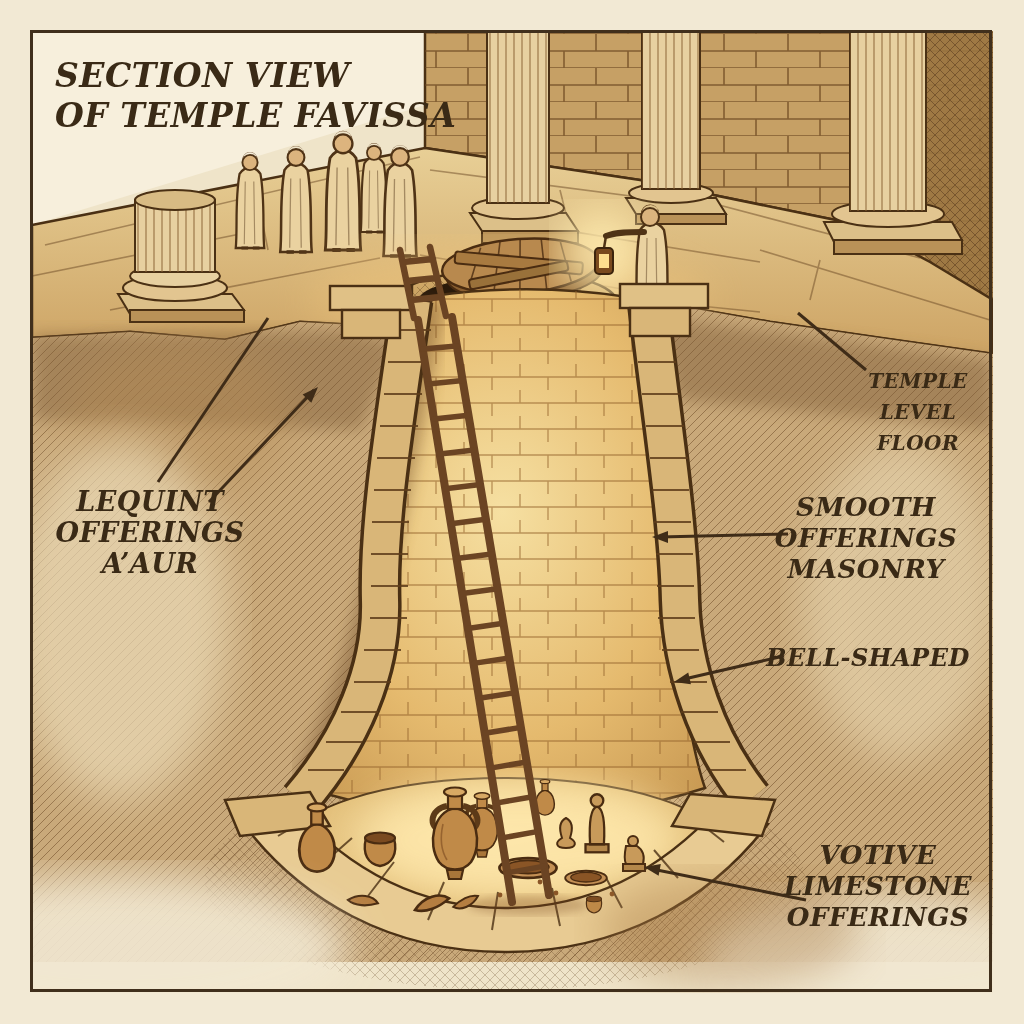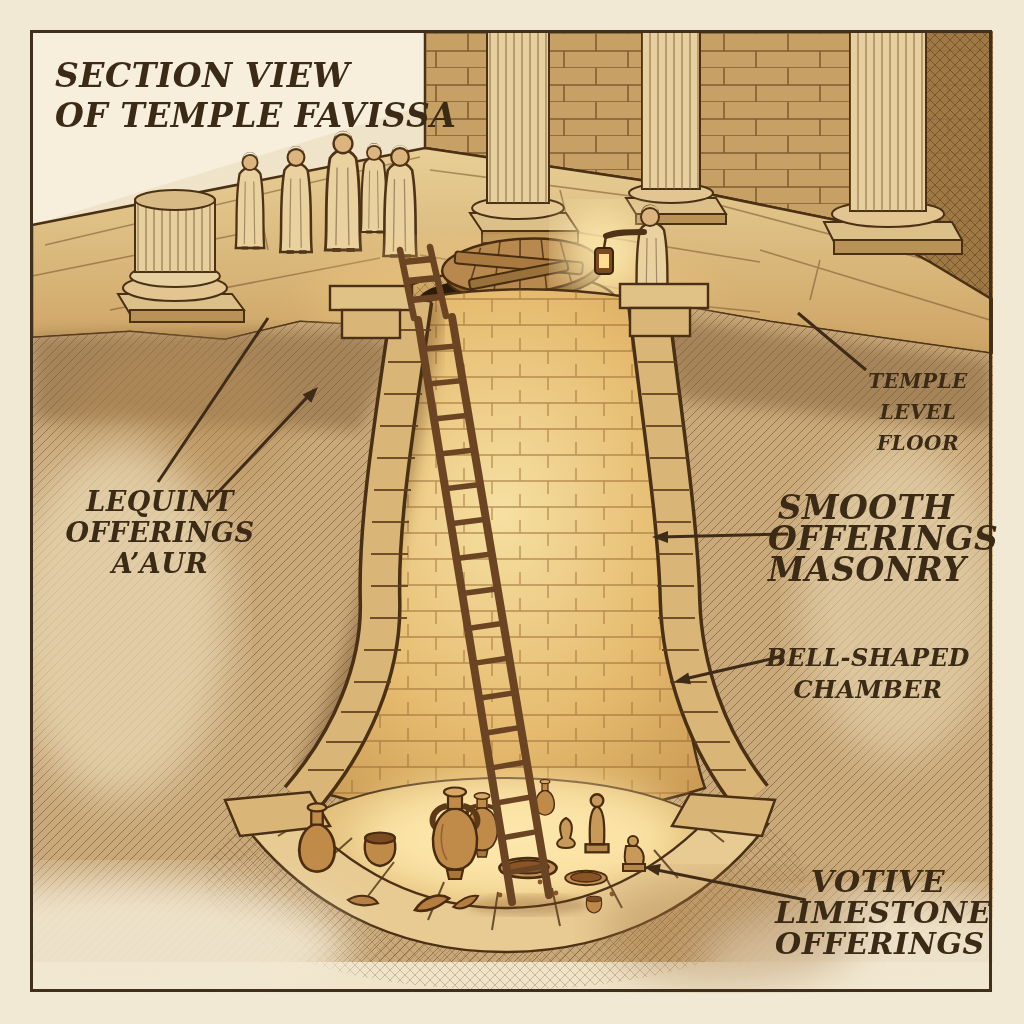--- a/index.html
+++ b/index.html
@@ -10,25 +10,25 @@
   html,body{margin:0;padding:0;}
   body{background:var(--paper);font-family:"DejaVu Serif","Liberation Serif",serif;}
   .stage{position:relative;width:1024px;height:1024px;background:var(--paper);overflow:hidden;}
   .frame{position:absolute;left:30px;top:30px;width:962px;height:962px;
          border:3px solid var(--frame);box-sizing:border-box;}
   .art{position:absolute;left:31px;top:31px;width:962px;height:962px;}
   .lbl{position:absolute;color:var(--label);font-style:italic;font-weight:700;
        letter-spacing:.5px;z-index:5;}
   .lbl.center{text-align:center;}
   .title{left:55px;top:56px;width:420px;font-size:33px;line-height:40px;}
-  .lbl-left-masonry{left:50px;top:486px;width:220px;font-size:27px;line-height:31px;}
+  .lbl-left-masonry{left:40px;top:486px;width:220px;font-size:27px;line-height:31px;}
   .lbl-temple-floor{left:828px;top:358px;width:180px;font-size:20px;line-height:31px;margin-top:8px;}
-  .lbl-smooth{left:768px;top:492px;width:196px;font-size:33px;line-height:31px;font-style:italic;}
+  .lbl-smooth{left:768px;top:492px;width:196px;font-size:26px;line-height:31px;font-style:italic;}
   .lbl-chamber{left:765px;top:642px;width:206px;font-size:24px;line-height:32px;}
-  .lbl-votive{left:775px;top:866px;width:206px;font-size:30px;line-height:31px;}
+  .lbl-votive{left:775px;top:840px;width:206px;font-size:26px;line-height:31px;}
 </style>
 </head>
 <body>
 
 <div class="stage">
 
   <svg class="art" viewBox="31 31 962 962" xmlns="http://www.w3.org/2000/svg">
     <defs>
       <radialGradient id="gBell" cx="50%" cy="42%" r="78%">
         <stop offset="0" stop-color="#f6e0a2"></stop>
@@ -338,21 +338,20 @@
   </div>
 
   <div class="lbl center lbl-smooth">
     <div>SMOOTH</div>
     <div>OFFERINGS</div>
     <div>MASONRY</div>
   </div>
 
   <div class="lbl center lbl-chamber">
     <div>BELL-SHAPED</div>
-    <div>CHAMBER</div>
   </div>
 
   <div class="lbl center lbl-votive">
     <div>VOTIVE</div>
     <div>LIMESTONE</div>
     <div>OFFERINGS</div>
   </div>
 
   <div class="frame"></div>
 </div>

